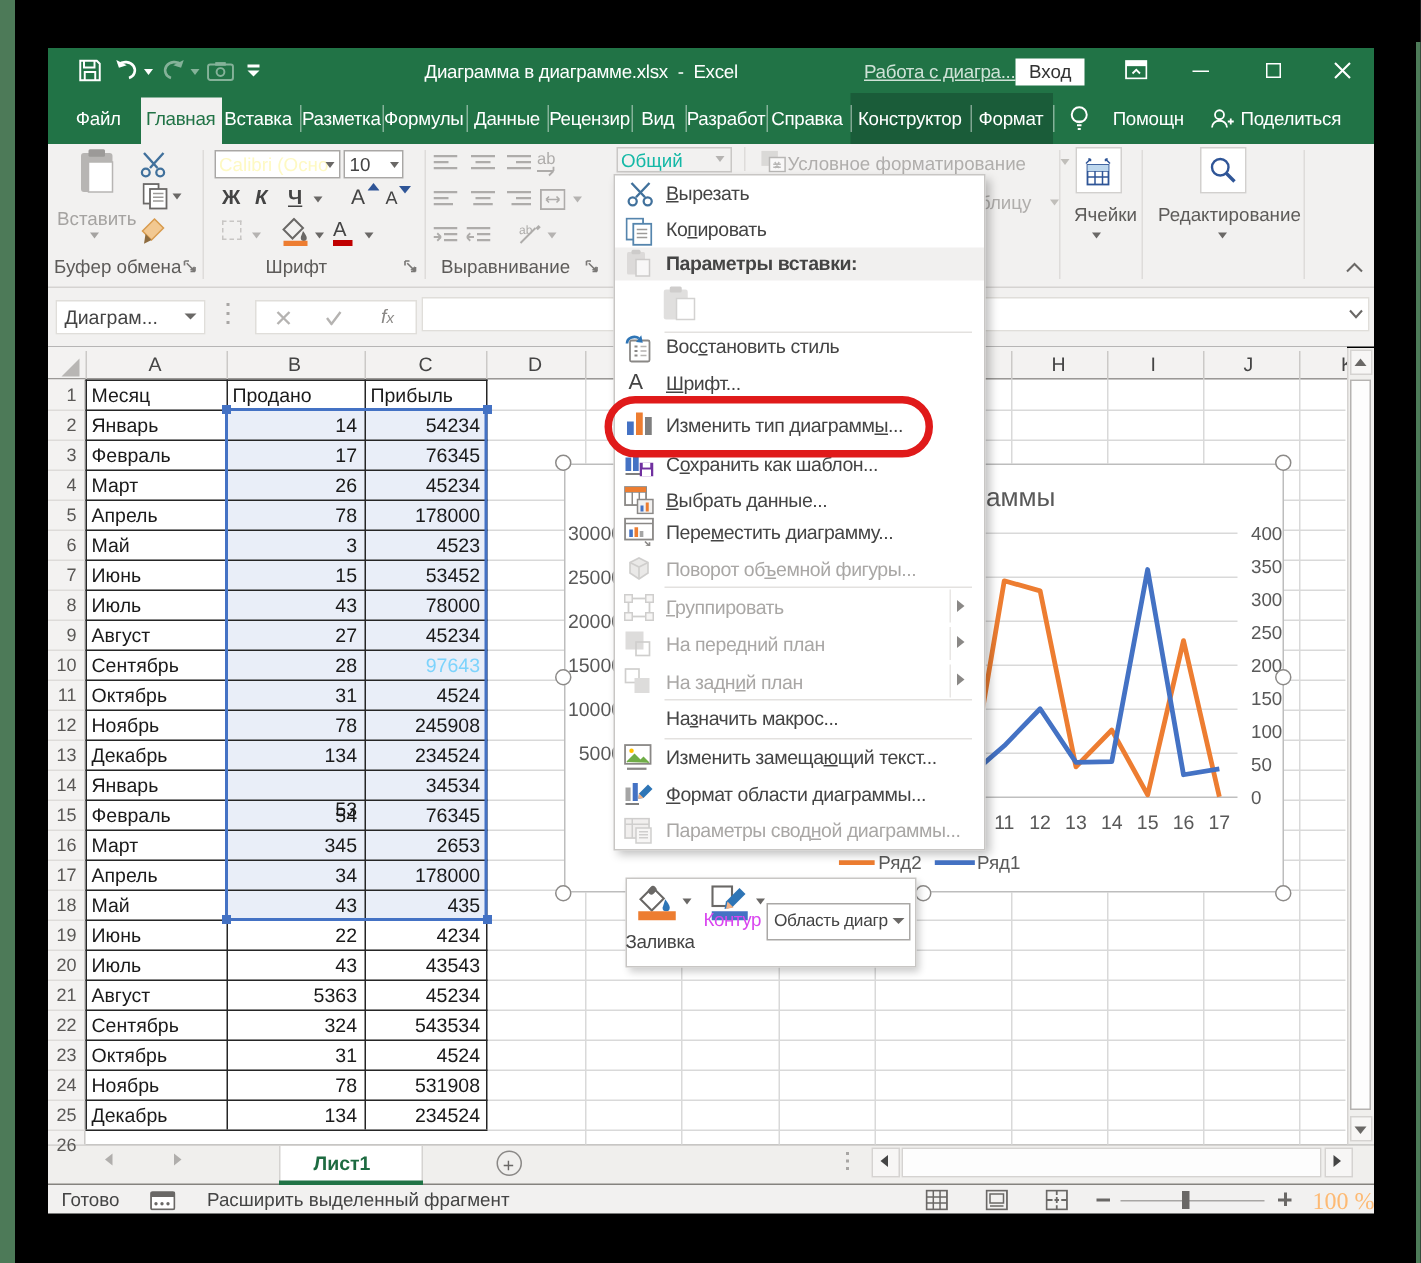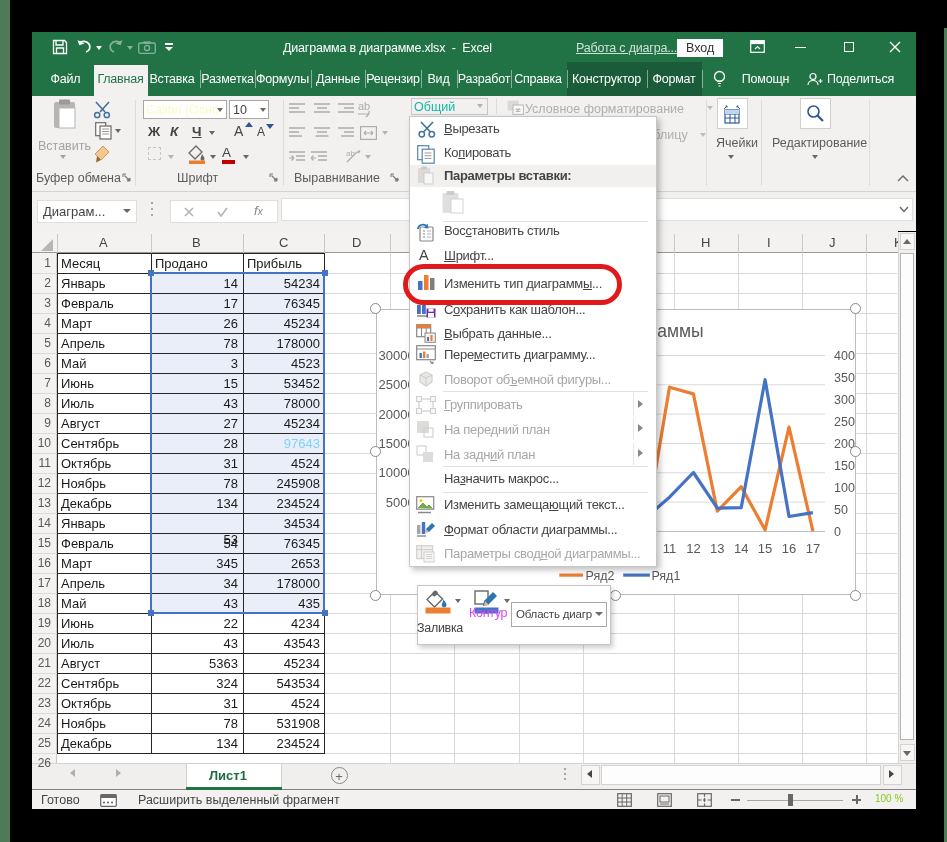--- a/index.html
+++ b/index.html
@@ -773,15 +773,15 @@
     <svg class="abs" style="left:697px;top:793px" width="15" height="14" viewBox="0 0 15 14">
         <rect x="0.7" y="0.7" width="13.6" height="12.6" fill="none" stroke="#6a6866" stroke-width="1.2"></rect>
         <path d="M0.7 7 h4 M6 7 h3 M10.5 7 h3.8" stroke="#6a6866" stroke-width="1.2"></path>
         <path d="M7.5 0.7 v3 M7.5 5 v4 M7.5 10.5 v2.8" stroke="#6a6866" stroke-width="1.2"></path>
       </svg>
     <div class="abs" style="left:731px;top:799px;width:9px;height:1.6px;background:#6a6866;"></div>
     <div class="abs" style="left:747px;top:799.5px;width:96px;height:1px;background:#a8a6a4;"></div>
     <div class="abs" style="left:788px;top:794px;width:4.5px;height:12px;background:#6a6866;"></div>
     <div class="abs" style="left:852px;top:799px;width:9px;height:1.6px;background:#6a6866;"></div>
     <div class="abs" style="left:856.2px;top:795.3px;width:1.6px;height:9px;background:#6a6866;"></div>
-    <div class="t" style="left:875px;top:793px;font-size:10px;color:#84cc16;">100 %</div>
+    <div class="t" style="left:875px;top:793px;font-size:16px;color:#fdba74;font-family:Liberation Serif, serif;">100 %</div>
   </div>
 </div>
 
 </body></html>

